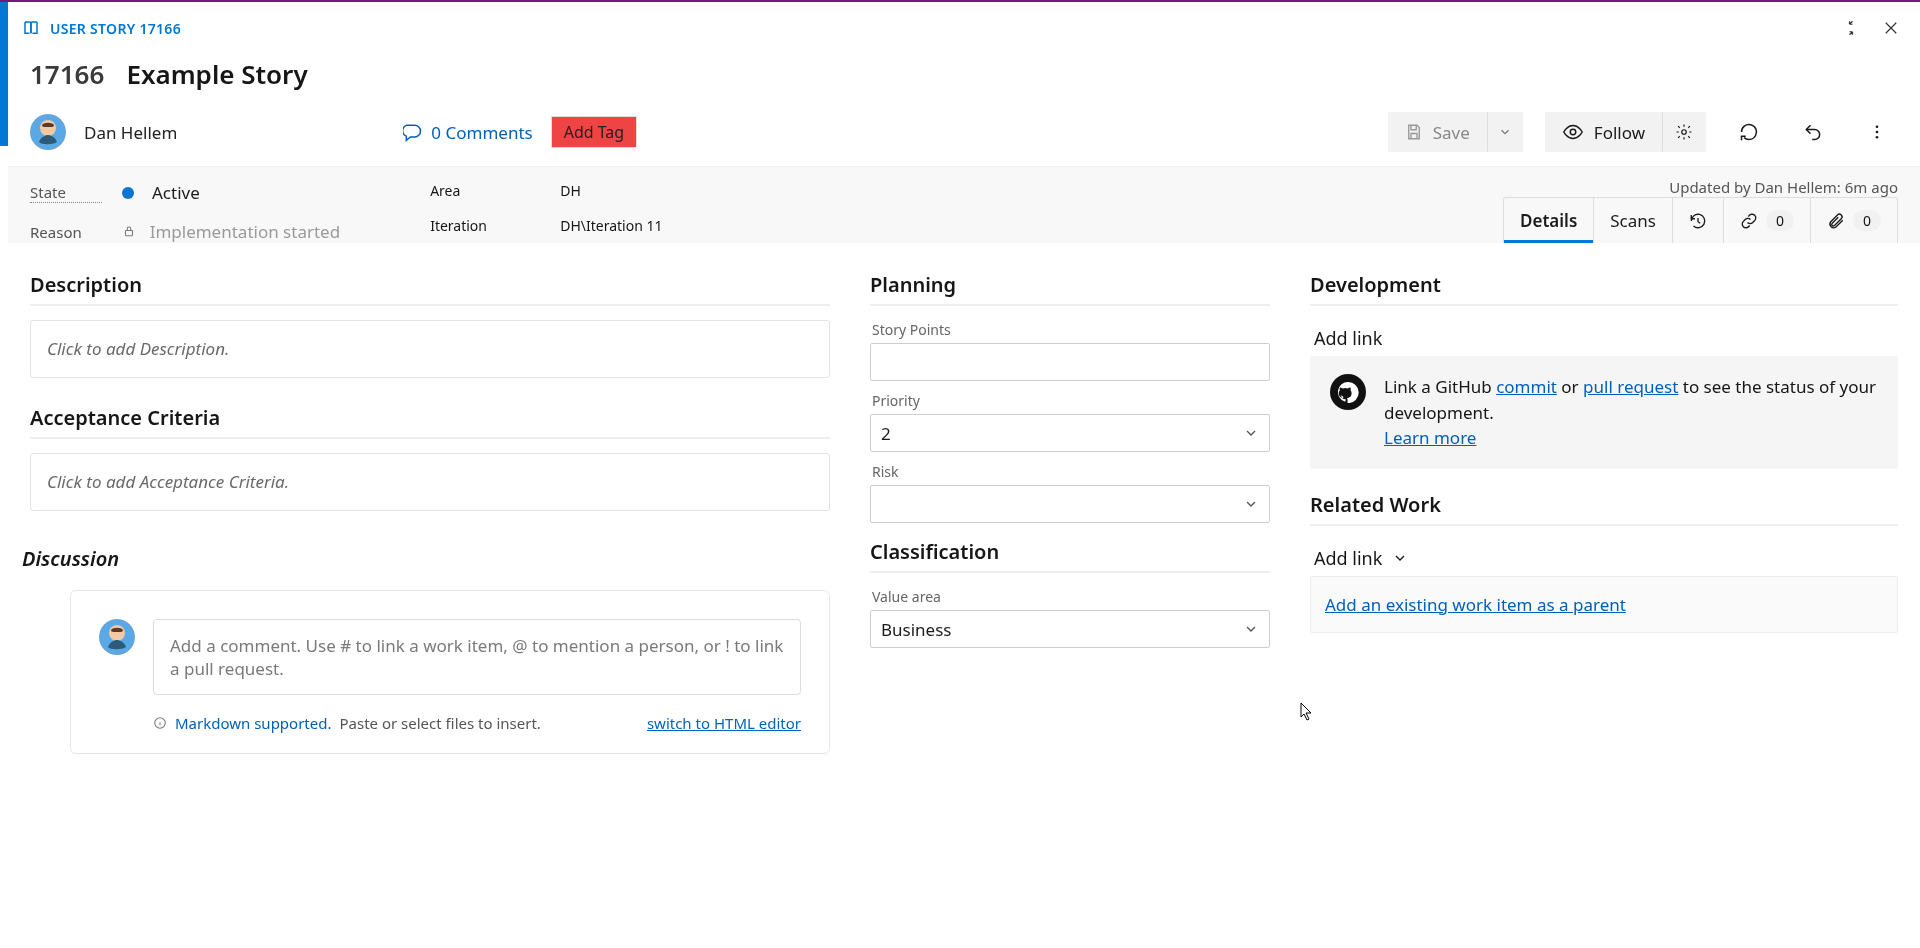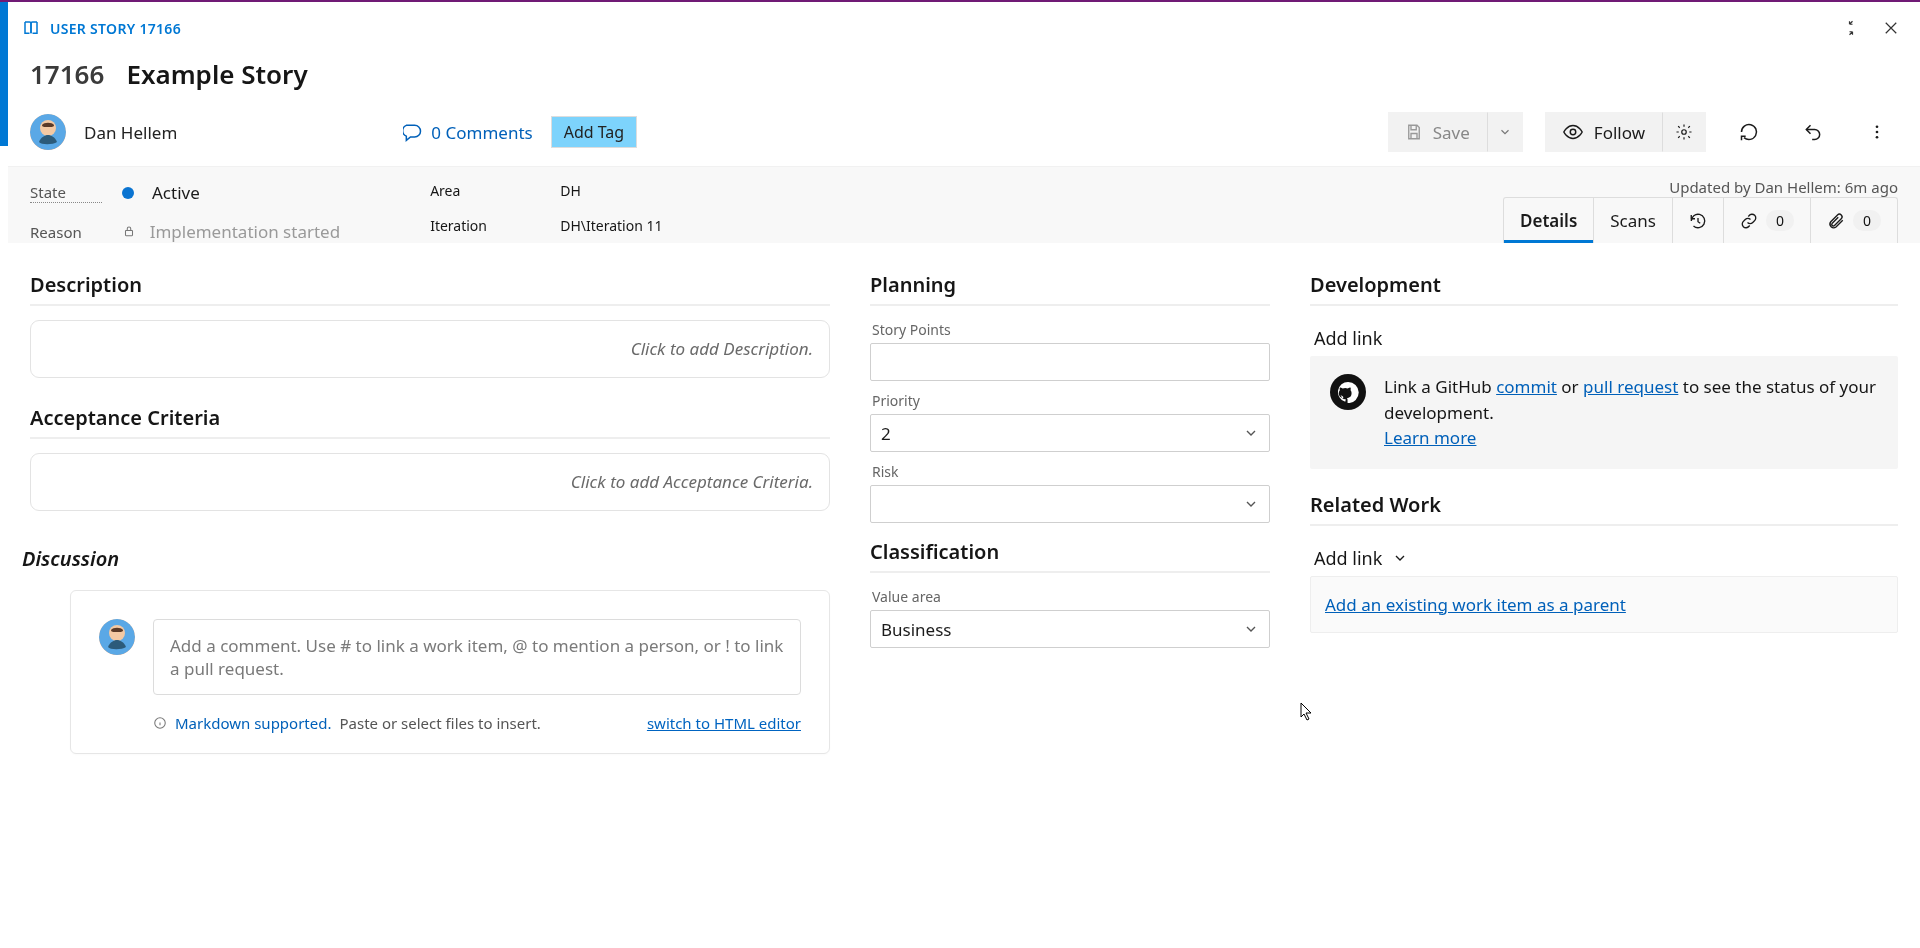--- a/index.html
+++ b/index.html
@@ -22,21 +22,21 @@
   .row2 { display:flex; align-items:center; padding: 10px 22px 14px 22px; gap:18px; }
   .avatar { width:36px; height:36px; border-radius:50%; background:linear-gradient(180deg,#f9d6b8, #e9ab82); position:relative; flex:none; display:inline-block; overflow:hidden;}
   .avatar-face { position:absolute; inset:0; }
 
   .assignee { font-size:17px; color:#222; }
   .spacer-sm { width: 190px; }
 
   .comments-link { color:#0060b9; display:inline-flex; align-items:center; gap:8px; font-size:17px; cursor:pointer;}
   .speech-icon { display:inline-flex; }
 
-  .add-tag-btn { background:#7dd3fc; border:1px solid #ddd; padding:4px 12px; font-size:16px; color:#222; cursor:pointer;}
+  .add-tag-btn { background:#ef4444; border:1px solid #ddd; padding:4px 12px; font-size:16px; color:#222; cursor:pointer;}
 
   .row2-right { margin-left:auto; display:flex; align-items:center; gap:22px;}
   .btn-group { display:flex; height:40px; }
   .btn { border:1px solid transparent; background:#f2f2f2; color:#5a5a5a; padding:0 16px; display:inline-flex; align-items:center; gap:10px; font-size:17px; cursor:pointer;}
   .btn.follow { color:#1b1b1b; }
   .btn.followSettings { padding:0 12px; border-left:1px solid #ddd;}
   .btn.saveDrop { padding:0 10px; border-left:1px solid #ddd;}
   .btn.save { color:#888;}
   .icon-btn { width:42px; height:40px; display:inline-flex; align-items:center; justify-content:center; cursor:pointer; }
   .icon-btn svg, .btn svg { flex:none; }
@@ -58,21 +58,21 @@
   .tab { padding:0 16px; display:flex; align-items:center; gap:8px; font-size:17px; color:#1b1b1b; border-right:1px solid #ddd; cursor:pointer;}
   .tab:last-child{border-right:none;}
   .tab .badge { background:#f1f1f1; border-radius:10px; padding:1px 10px; font-size:14px; color:#111;}
   .tab.selected { box-shadow: inset 0 -3px 0 #0078d4; font-weight:600;}
   .meta-strip-pad { height: 58px; }
 
   
   .body { display:grid; grid-template-columns: 800px 400px 1fr; gap:40px; padding: 28px 22px 40px 22px;}
   h2.sec { font-size:20px; font-weight:600; margin-bottom:6px;}
   .sec-underline { height:2px; background:linear-gradient(to right,#eee,#eee); margin-bottom:14px;}
-  .empty-box { border:1px solid #e3e3e3; border-radius:9px; padding:16px 16px; color:#6a6a6a; font-style:italic; font-size:17px; min-height:58px;text-align:right;}
+  .empty-box { border:1px solid #e3e3e3; border-radius:3px; padding:16px 16px; color:#6a6a6a; font-style:italic; font-size:17px; min-height:58px;}
   .col-left > * + * { margin-top:26px; }
 
   .field-lab { font-size:14px; color:#666; margin:10px 0 4px 2px;}
   .input, .select { width:100%; border:1px solid #cfcfcf; border-radius:2px; height:38px; padding:6px 10px; font-size:17px; color:#1b1b1b; background:#fff;}
   .select { display:flex; align-items:center; justify-content:space-between; cursor:pointer;}
   .chev { }
 
   
   .disc-card { border:1px solid #e6e6e6; border-radius:6px; padding:28px 28px 20px 28px; margin-top:18px; box-shadow: 0 1px 2px rgba(0,0,0,.02); margin-left: 40px;}
   .disc-top { display:flex; gap:18px; align-items:flex-start;}

